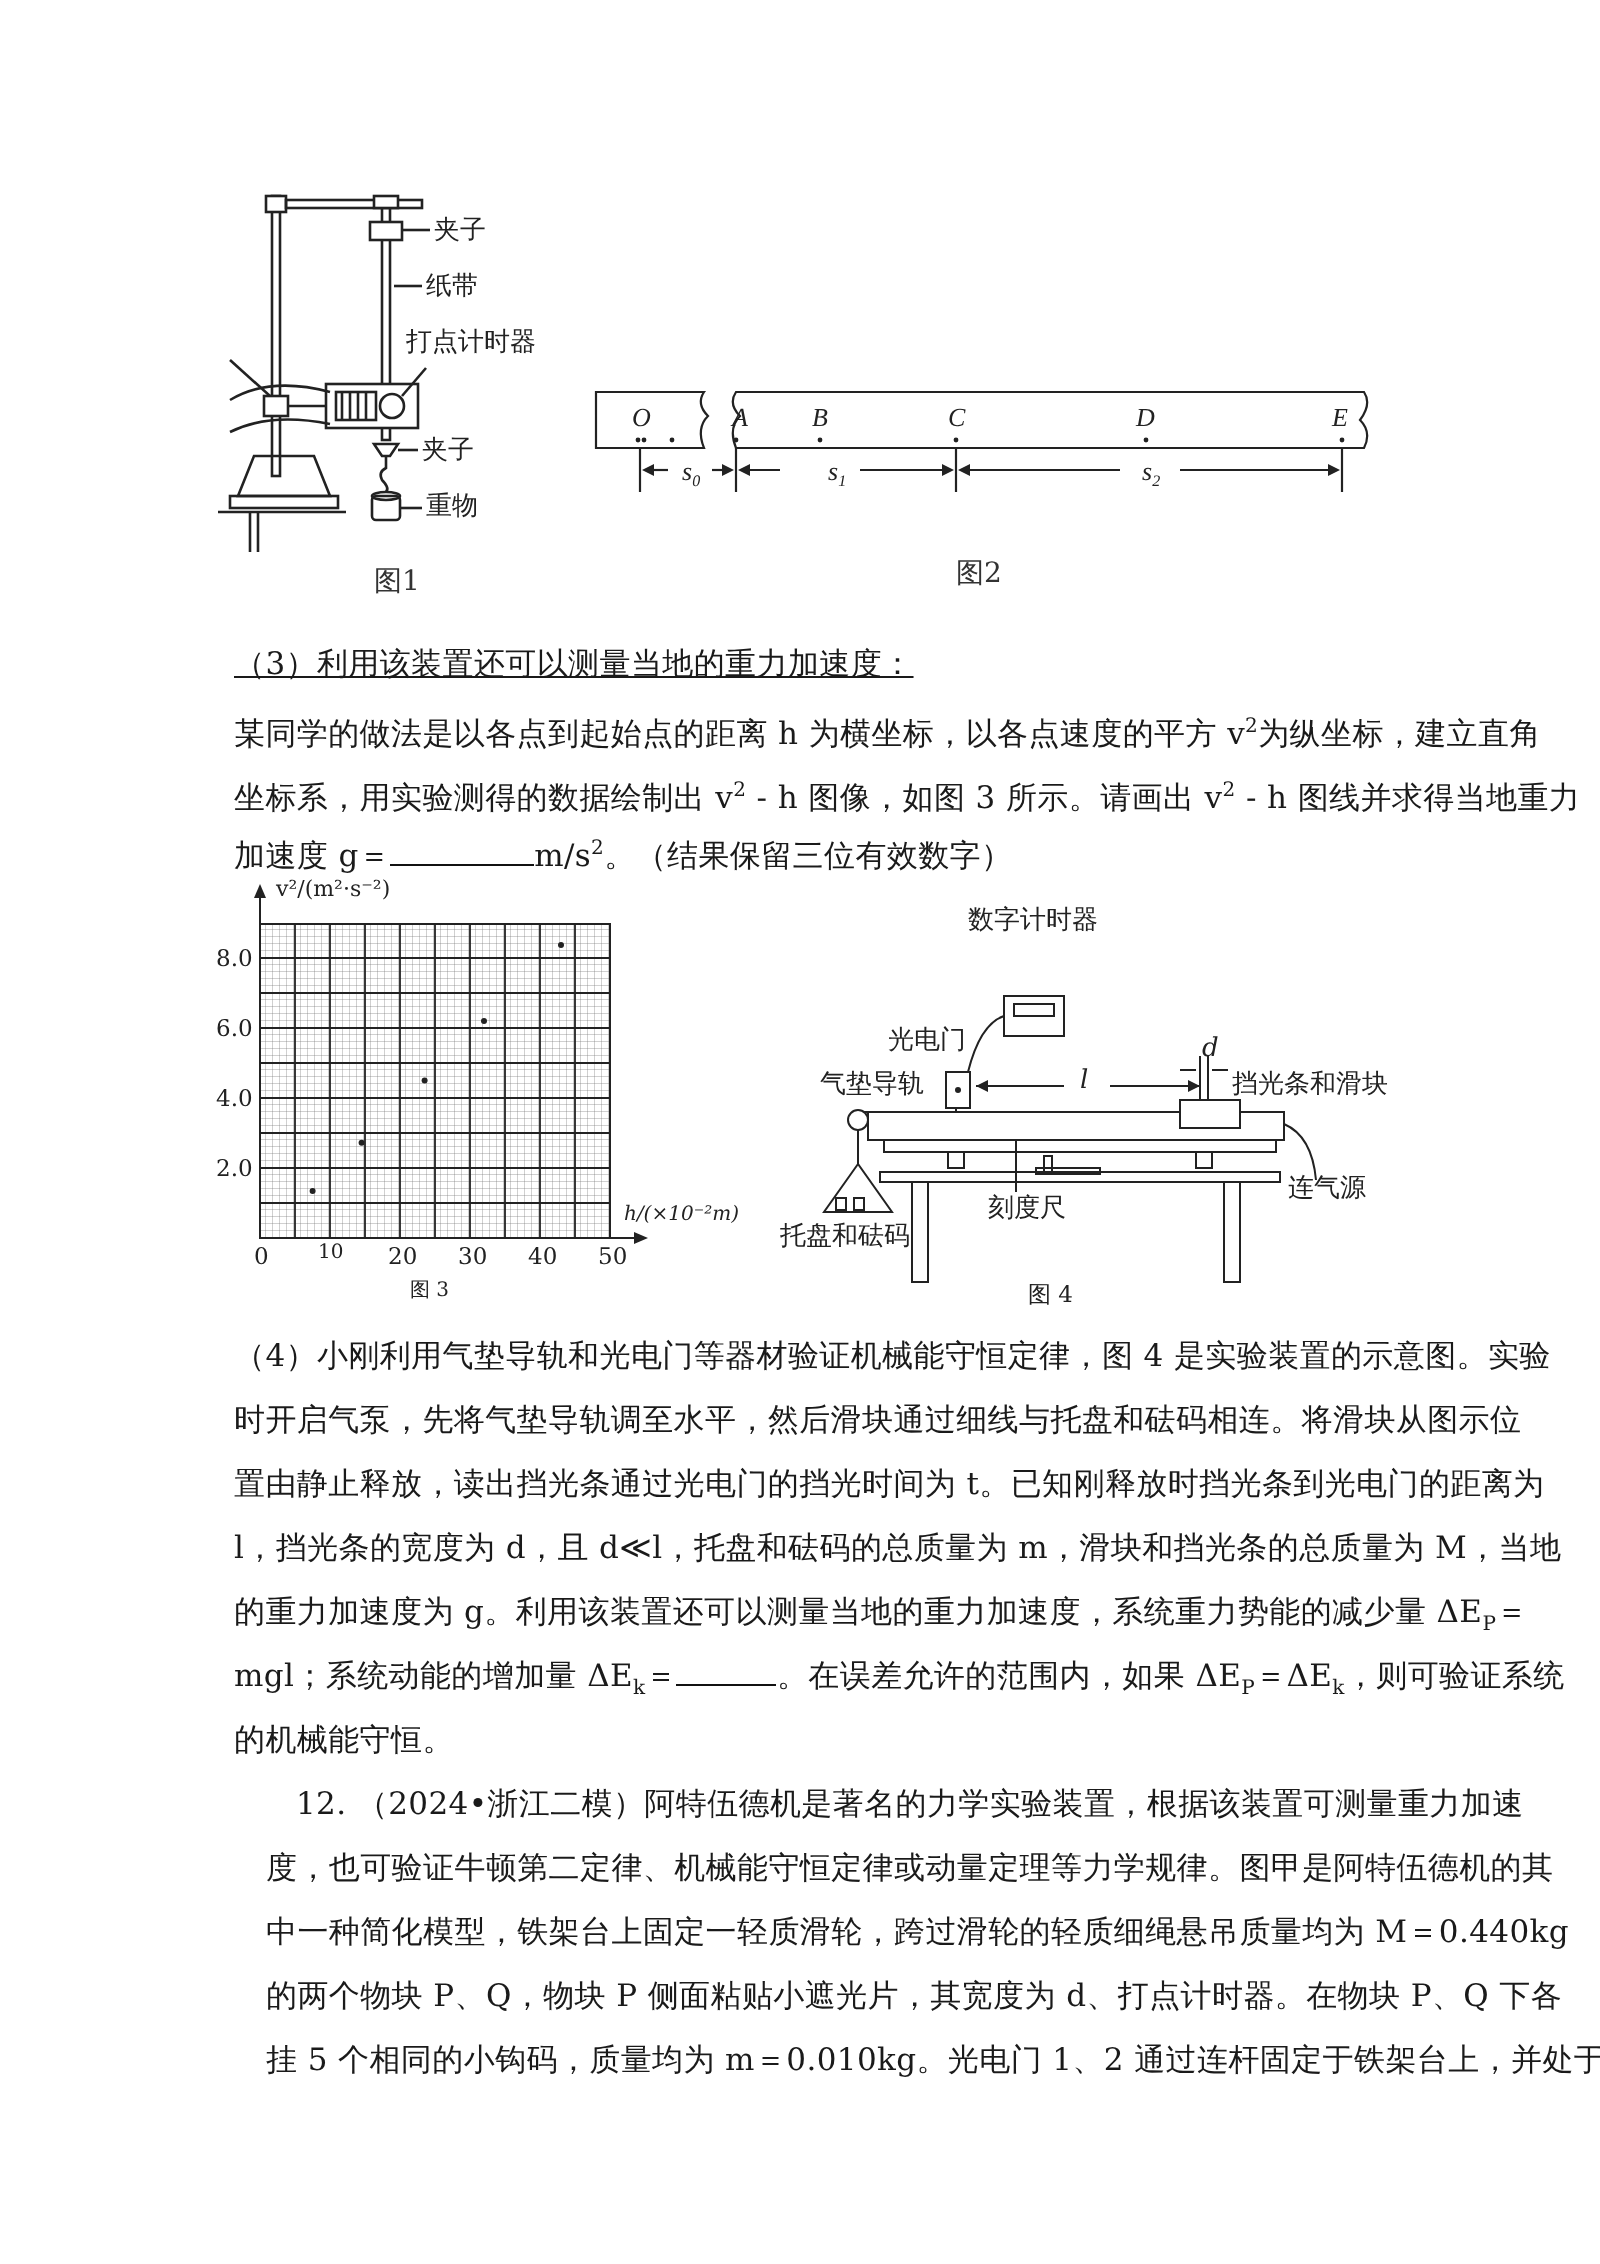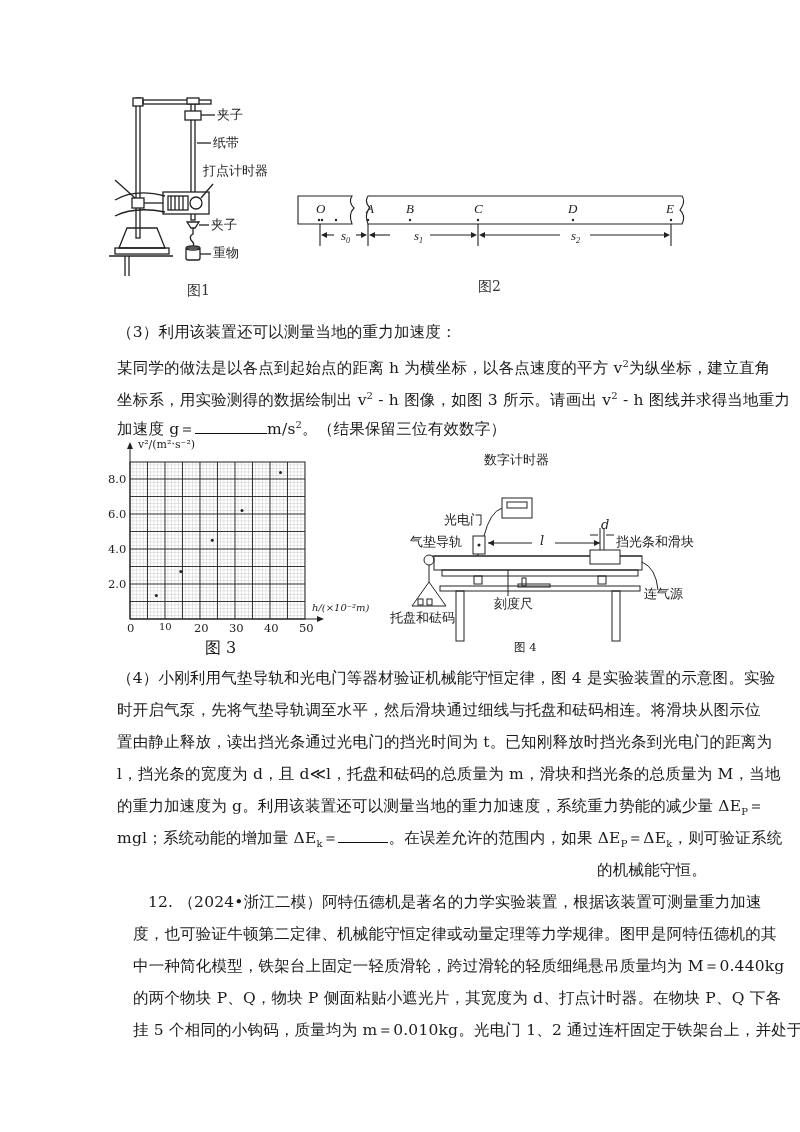--- a/index.html
+++ b/index.html
@@ -110,21 +110,21 @@
       <text x="278" y="25">D</text>
       <text x="376" y="25">E</text>
       <text x="51" y="52">s<tspan font-size="8" dy="3">0</tspan></text>
       <text x="124" y="52">s<tspan font-size="8" dy="3">1</tspan></text>
       <text x="281" y="52">s<tspan font-size="8" dy="3">2</tspan></text>
     </g>
   </svg>
   <span class="abs cap" style="left:188px;top:90px;">图2</span>
 </div>
 
-<div class="line" style="top:322px;">（3）利用该装置还可以测量当地的重力加速度：</div>
+<div class="line" style="top:322px;text-decoration:underline;">（3）利用该装置还可以测量当地的重力加速度：</div>
 <div class="line" style="top:354px;"><span>某同学的做法是以各点到起始点的距离 h 为横坐标，以各点速度的平方 v</span><sup>2</sup><span>为纵坐标，建立直角</span></div>
 <div class="line" style="top:386px;"><span>坐标系，用实验测得的数据绘制出 v</span><sup>2</sup><span> - h 图像，如图 3 所示。请画出 v</span><sup>2</sup><span> - h 图线并求得当地重力</span></div>
 <div class="line" style="top:415px;"><span>加速度 g＝</span><span class="blank" style="width:72px;"></span><span>m/s</span><sup>2</sup><span>。（结果保留三位有效数字）</span></div>
 
 <div class="abs" style="left:108px;top:440px;width:230px;height:210px;">
   <svg width="230" height="190" viewBox="0 0 230 190">
     <defs>
       <pattern id="fine" width="3.5" height="3.5" patternUnits="userSpaceOnUse">
         <path d="M3.5 0 L0 0 0 3.5" fill="none" stroke="#777" stroke-width="0.35"></path>
       </pattern>
@@ -170,21 +170,21 @@
   <span class="abs lbl" style="left:0px;top:67px;font-size:11.5px;">6.0</span>
   <span class="abs lbl" style="left:0px;top:102px;font-size:11.5px;">4.0</span>
   <span class="abs lbl" style="left:0px;top:137px;font-size:11.5px;">2.0</span>
   <span class="abs lbl" style="left:19px;top:181px;font-size:11.5px;">0</span>
   <span class="abs lbl" style="left:51px;top:181px;font-size:10px;">10</span>
   <span class="abs lbl" style="left:86px;top:181px;font-size:11.5px;">20</span>
   <span class="abs lbl" style="left:121px;top:181px;font-size:11.5px;">30</span>
   <span class="abs lbl" style="left:156px;top:181px;font-size:11.5px;">40</span>
   <span class="abs lbl" style="left:191px;top:181px;font-size:11.5px;">50</span>
   <span class="abs lbl" style="left:204px;top:162px;font-size:10px;font-style:italic;">h/(×10⁻²m)</span>
-  <span class="abs lbl" style="left:97px;top:198px;font-size:16px;">图 3</span>
+  <span class="abs lbl" style="left:97px;top:198px;font-size:10px;">图 3</span>
 </div>
 
 <div class="abs" style="left:372px;top:448px;width:330px;height:215px;">
   <svg width="330" height="200" viewBox="0 0 330 200">
     <g stroke="#222" fill="none" stroke-width="1">
 
       <rect x="130" y="50" width="30" height="20" fill="#fff"></rect>
       <rect x="135" y="54" width="20" height="6"></rect>
       <path d="M130 60 Q118 64 112 88"></path>
 
@@ -238,19 +238,19 @@
   <span class="abs lbl" style="left:18px;top:161px;">托盘和砝码</span>
   <span class="abs lbl" style="left:142px;top:192px;font-size:11.5px;">图 4</span>
 </div>
 
 <div class="line" style="top:668px;">（4）小刚利用气垫导轨和光电门等器材验证机械能守恒定律，图 4 是实验装置的示意图。实验</div>
 <div class="line" style="top:700px;">时开启气泵，先将气垫导轨调至水平，然后滑块通过细线与托盘和砝码相连。将滑块从图示位</div>
 <div class="line" style="top:732px;">置由静止释放，读出挡光条通过光电门的挡光时间为 t。已知刚释放时挡光条到光电门的距离为</div>
 <div class="line" style="top:764px;">l，挡光条的宽度为 d，且 d≪l，托盘和砝码的总质量为 m，滑块和挡光条的总质量为 M，当地</div>
 <div class="line" style="top:796px;"><span>的重力加速度为 g。利用该装置还可以测量当地的重力加速度，系统重力势能的减少量 ΔE</span><sub>P</sub><span>＝</span></div>
 <div class="line" style="top:828px;"><span>mgl；系统动能的增加量 ΔE</span><sub>k</sub><span>＝</span><span class="blank" style="width:50px;"></span><span>。在误差允许的范围内，如果 ΔE</span><sub>P</sub><span>＝ΔE</span><sub>k</sub><span>，则可验证系统</span></div>
-<div class="line" style="top:860px;text-align:right;">的机械能守恒。</div>
+<div class="line" style="top:860px;">的机械能守恒。</div>
 
 <div class="line" style="top:892px;left:148px;width:560px;">12. （2024•浙江二模）阿特伍德机是著名的力学实验装置，根据该装置可测量重力加速</div>
 <div class="line" style="top:924px;left:133px;width:575px;">度，也可验证牛顿第二定律、机械能守恒定律或动量定理等力学规律。图甲是阿特伍德机的其</div>
 <div class="line" style="top:956px;left:133px;width:575px;">中一种简化模型，铁架台上固定一轻质滑轮，跨过滑轮的轻质细绳悬吊质量均为 M＝0.440kg</div>
 <div class="line" style="top:988px;left:133px;width:575px;">的两个物块 P、Q，物块 P 侧面粘贴小遮光片，其宽度为 d、打点计时器。在物块 P、Q 下各</div>
 <div class="line" style="top:1020px;left:133px;width:575px;">挂 5 个相同的小钩码，质量均为 m＝0.010kg。光电门 1、2 通过连杆固定于铁架台上，并处于</div>
 
 </body></html>

